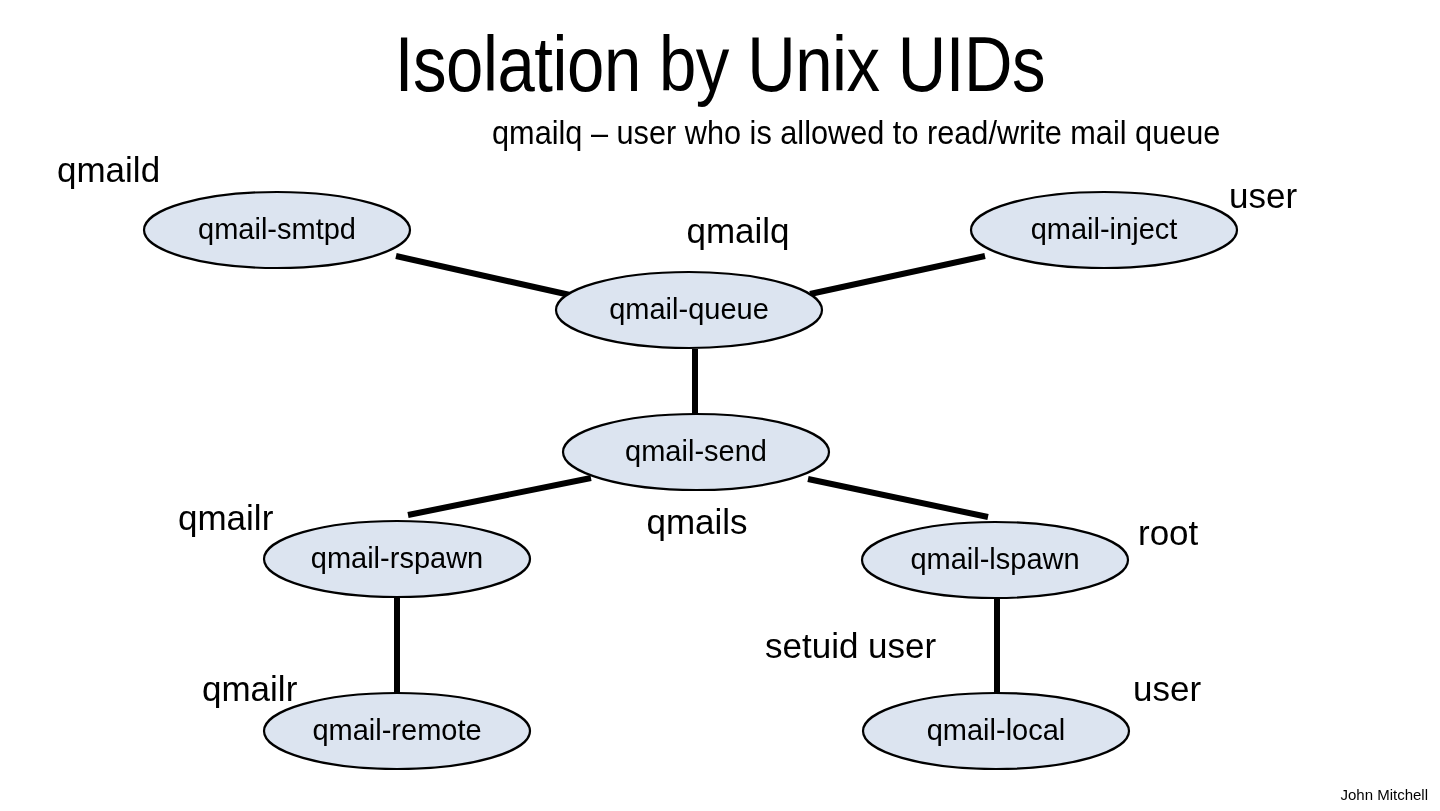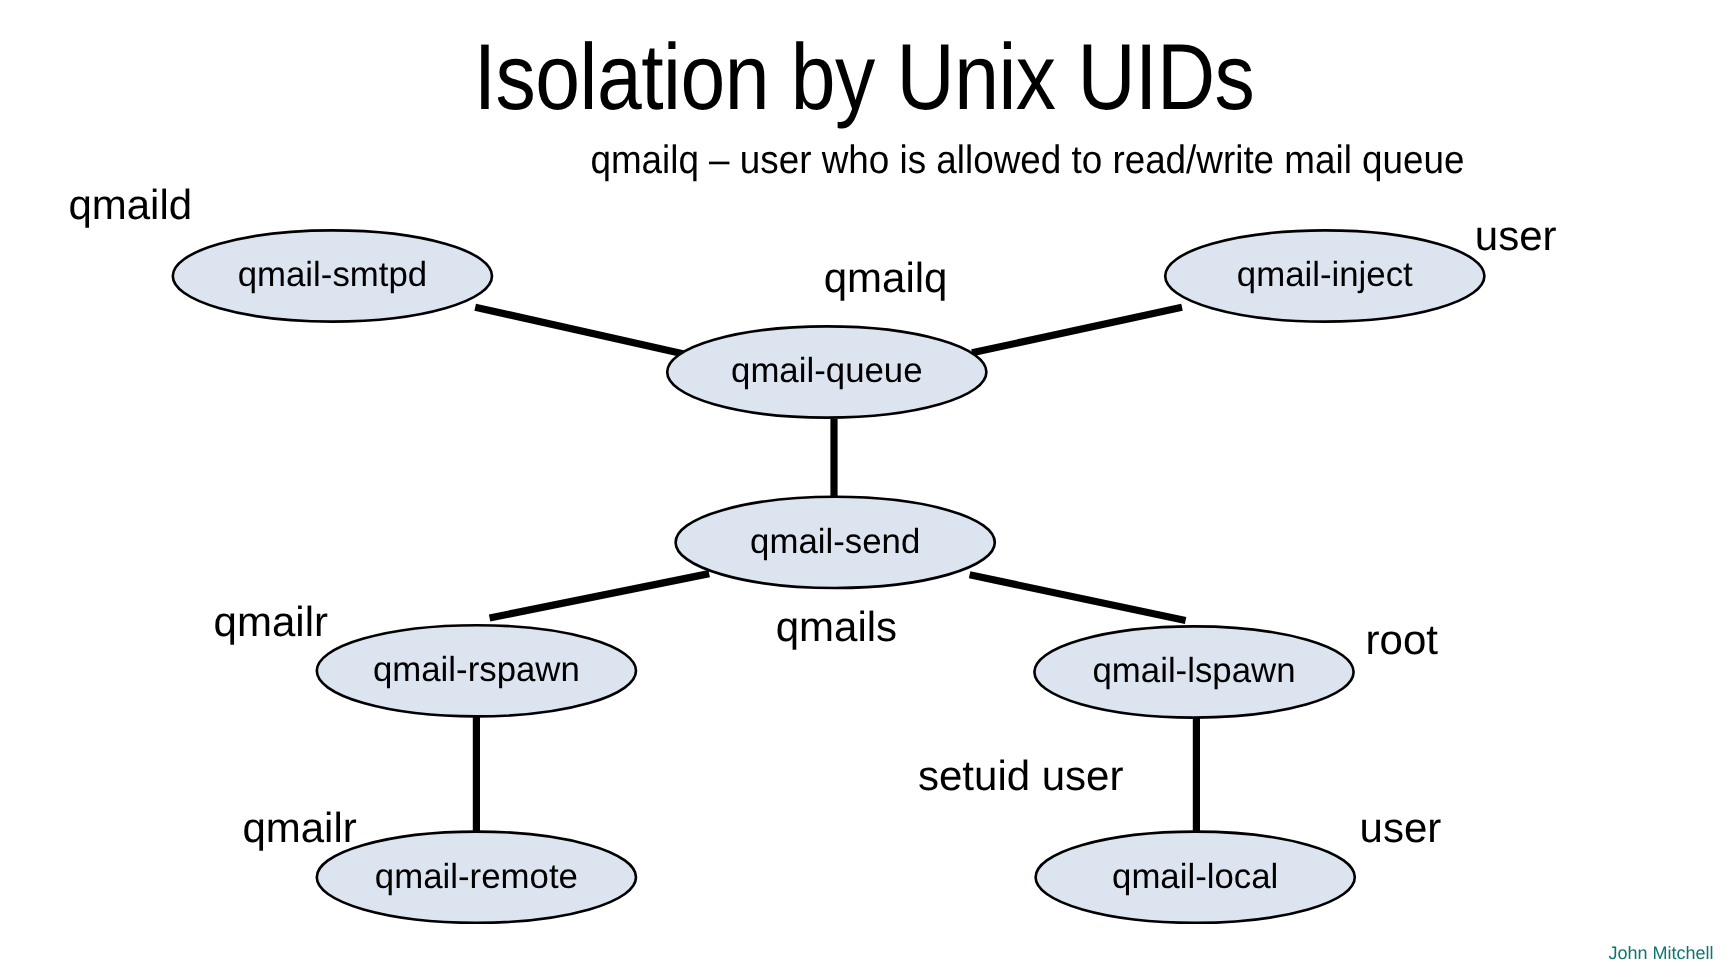--- a/index.html
+++ b/index.html
@@ -46,21 +46,21 @@
     transform: scaleX(0.93);
     transform-origin: 0 50%;
     white-space: nowrap;
   }
   .footer-credit {
     position: absolute;
     right: 12px;
     bottom: 6px;
     font-size: 15px;
     line-height: 20px;
-    color: #0f766e;
+    color: #000000;
     white-space: nowrap;
   }
   svg.diagram {
     position: absolute;
     left: 0;
     top: 0;
     width: 1440px;
     height: 811px;
     overflow: visible;
   }

